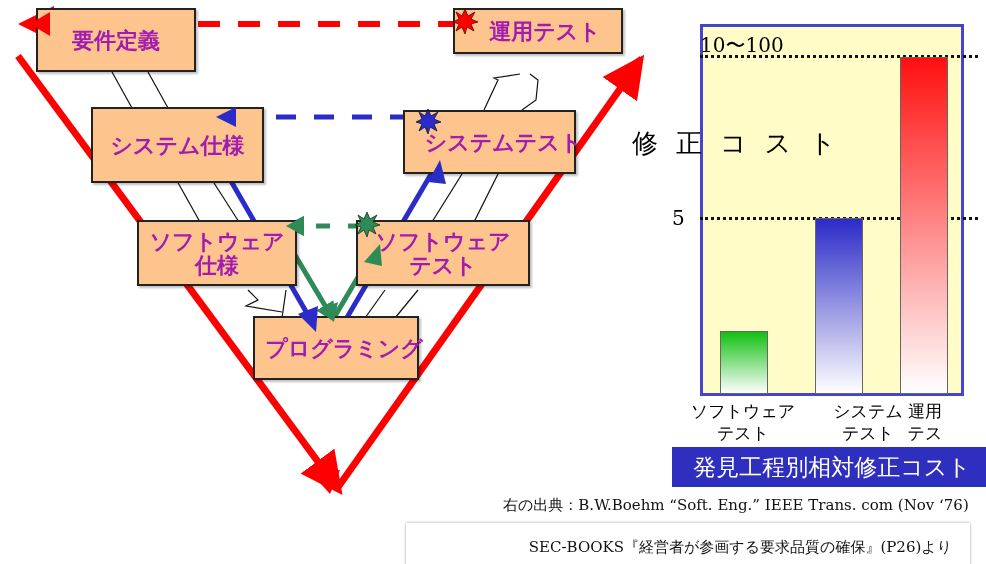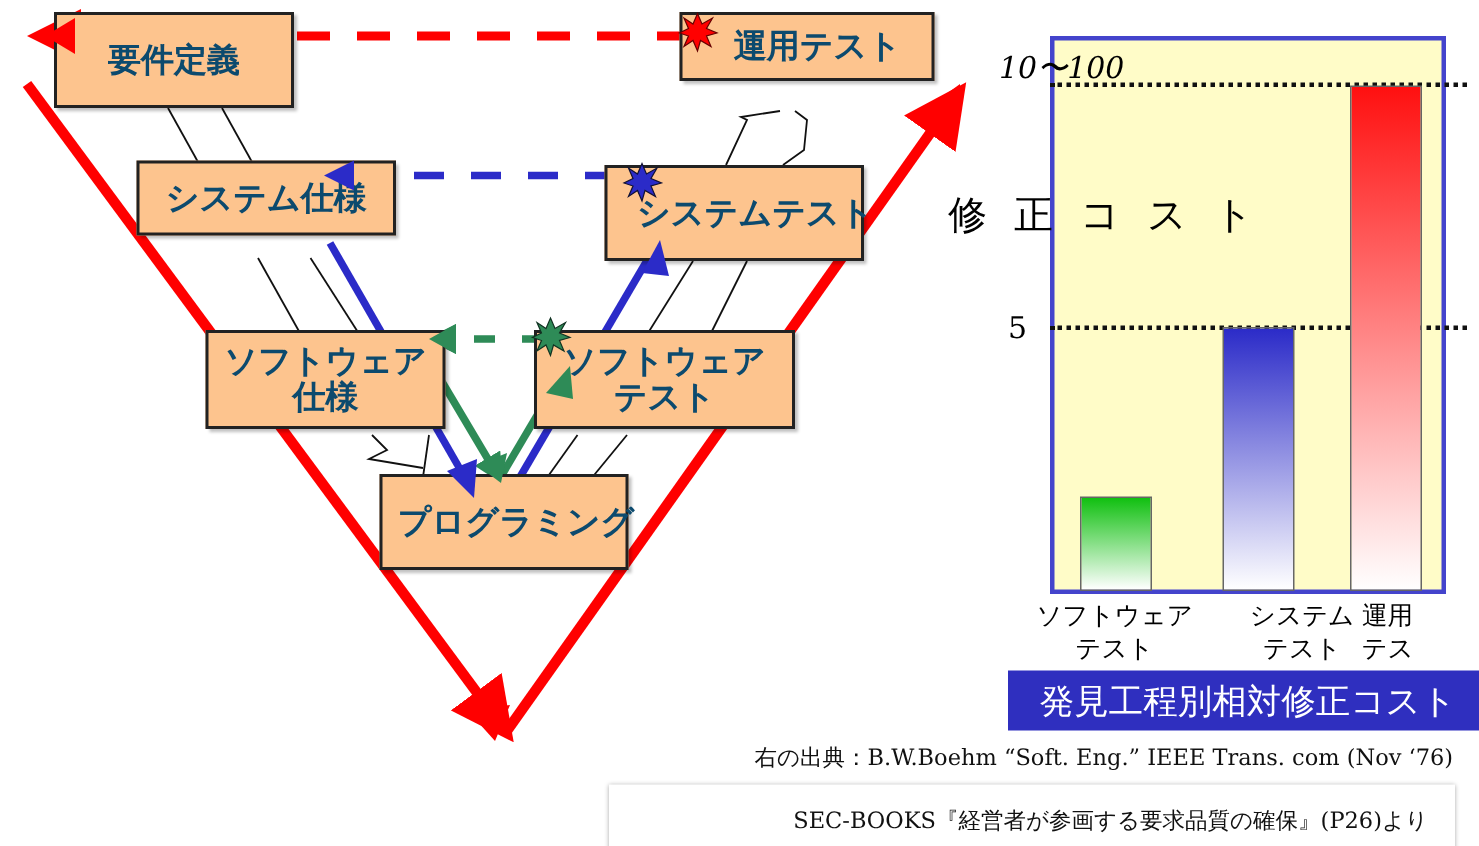--- a/index.html
+++ b/index.html
@@ -1,20 +1,20 @@
 <!DOCTYPE html>
 <html><head>
 <meta charset="utf-8">
 <style>
   html, body { margin:0; padding:0; background:#ffffff; }
   body { width:986px; height:564px; position:relative; overflow:hidden;
          font-family:"DejaVu Serif", serif; }
   .box { position:absolute; background:#fdc48e; border:2px solid #222;
          box-shadow:2px 2px 2px rgba(0,0,0,0.25);
-         font-family:"DejaVu Serif", serif; font-weight:bold; color:#0c4a6e;
+         font-family:"DejaVu Serif", serif; font-weight:bold; color:#a21caf;
          display:flex; align-items:center; justify-content:center; text-align:center;
          font-size:22px; line-height:24px; box-sizing:border-box; white-space:nowrap; }
   svg.layer { position:absolute; left:0; top:0; }
   .chart-frame { position:absolute; left:700px; top:24px; width:264px; height:372px;
                  background:#fffcc8; border:3px solid #4444cc; box-sizing:border-box; }
   .bar { position:absolute; border:1.5px solid #666; box-sizing:border-box; }
   .dotline { position:absolute; left:700px; width:278px; border-top:3px dotted #111; height:0; }
   .tick { position:absolute; font-family:"DejaVu Serif", serif; font-size:20px; color:#000; }
   .ylabel { position:absolute; font-family:"DejaVu Serif", serif; font-size:26px; color:#000;
             letter-spacing:18px; white-space:nowrap; }
@@ -77,21 +77,21 @@
   <line x1="292" y1="250" x2="330" y2="314" stroke="#2e8b57" stroke-width="5" marker-end="url(#greenHead)"></line>
   <line x1="335" y1="316" x2="374" y2="250" stroke="#2e8b57" stroke-width="5" marker-end="url(#greenHead)"></line>
 </svg>
 
 <div class="box" style="left:36px;top:8px;width:160px;height:64px;">
   <span>要件定義</span>
 </div>
 <div class="box" style="left:453px;top:8px;width:170px;height:46px;padding-left:14px;">
   <span>運用テスト</span>
 </div>
-<div class="box" style="left:91px;top:107px;width:173px;height:50px;">
+<div class="box" style="left:91px;top:107px;width:173px;height:76px;">
   <span>システム仕様</span>
 </div>
 <div class="box" style="left:403px;top:110px;width:173px;height:64px;padding-left:28px;">
   <span>システムテスト</span>
 </div>
 <div class="box" style="left:137px;top:220px;width:160px;height:66px;flex-direction:column;">
   <span>ソフトウェア</span>
   <span>仕様</span>
 </div>
 <div class="box" style="left:356px;top:220px;width:174px;height:66px;flex-direction:column;">
@@ -121,21 +121,21 @@
     <polygon points="0,-12 3,-5 10,-9 6,-2 13,1 6,3 9,10 2,6 0,13 -3,6 -9,10 -6,3 -12,1 -6,-2 -9,-9 -3,-5" fill="#2b2bc8" stroke="#113" stroke-width="0.8"></polygon>
   </g>
   <g transform="translate(367,224)">
     <polygon points="0,-12 3,-5 10,-9 6,-2 13,1 6,3 9,10 2,6 0,13 -3,6 -9,10 -6,3 -12,1 -6,-2 -9,-9 -3,-5" fill="#2e8b57" stroke="#132" stroke-width="0.8"></polygon>
   </g>
 </svg>
 
 <div class="chart-frame"></div>
 <div class="dotline" style="top:55px;"></div>
 <div class="dotline" style="top:217px;"></div>
-<div class="tick" style="left:666px;top:32px;font-style:italic;">10〜100</div>
+<div class="tick" style="left:700px;top:32px;">10〜100</div>
 <div class="tick" style="left:672px;top:206px;">5</div>
 <div class="ylabel" style="left:632px;top:126px;">修正コスト</div>
 
 <div class="bar" style="left:720px;top:331px;width:48px;height:63px;background:linear-gradient(#11c011,#ffffff);"></div>
 <div class="bar" style="left:815px;top:218px;width:48px;height:176px;background:linear-gradient(#2b2bc8,#ffffff);"></div>
 <div class="bar" style="left:900px;top:57px;width:48px;height:337px;background:linear-gradient(#ff1010,#ffffff);"></div>
 
 <div class="xlabel" style="left:684px;top:400px;width:118px;">ソフトウェア
 テスト</div>
 <div class="xlabel" style="left:820px;top:400px;width:96px;text-align:center;">システム

